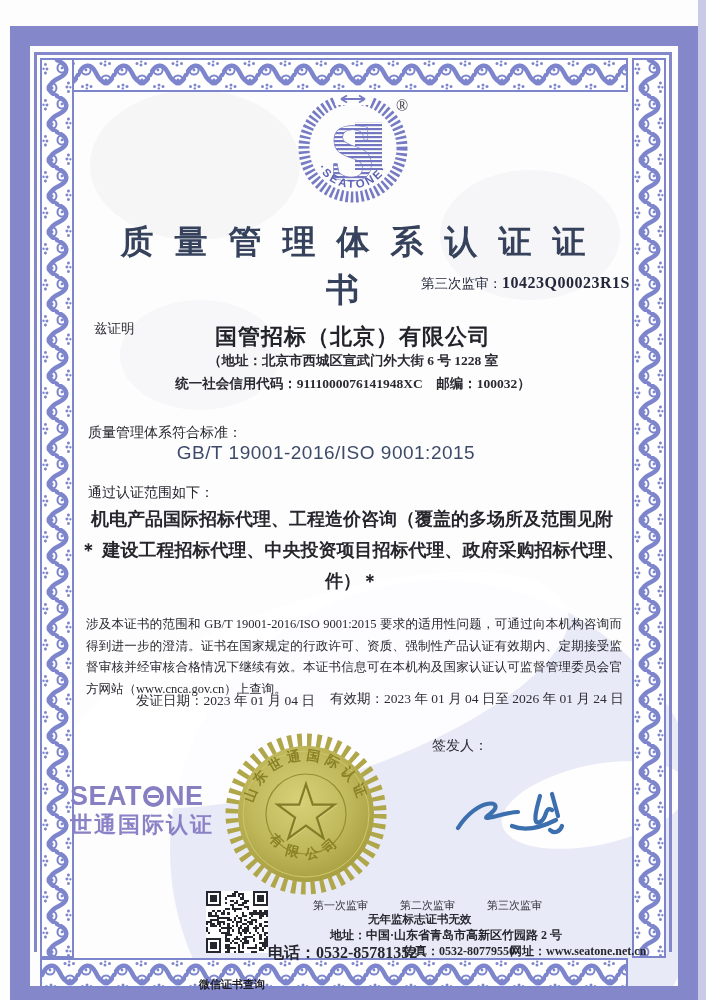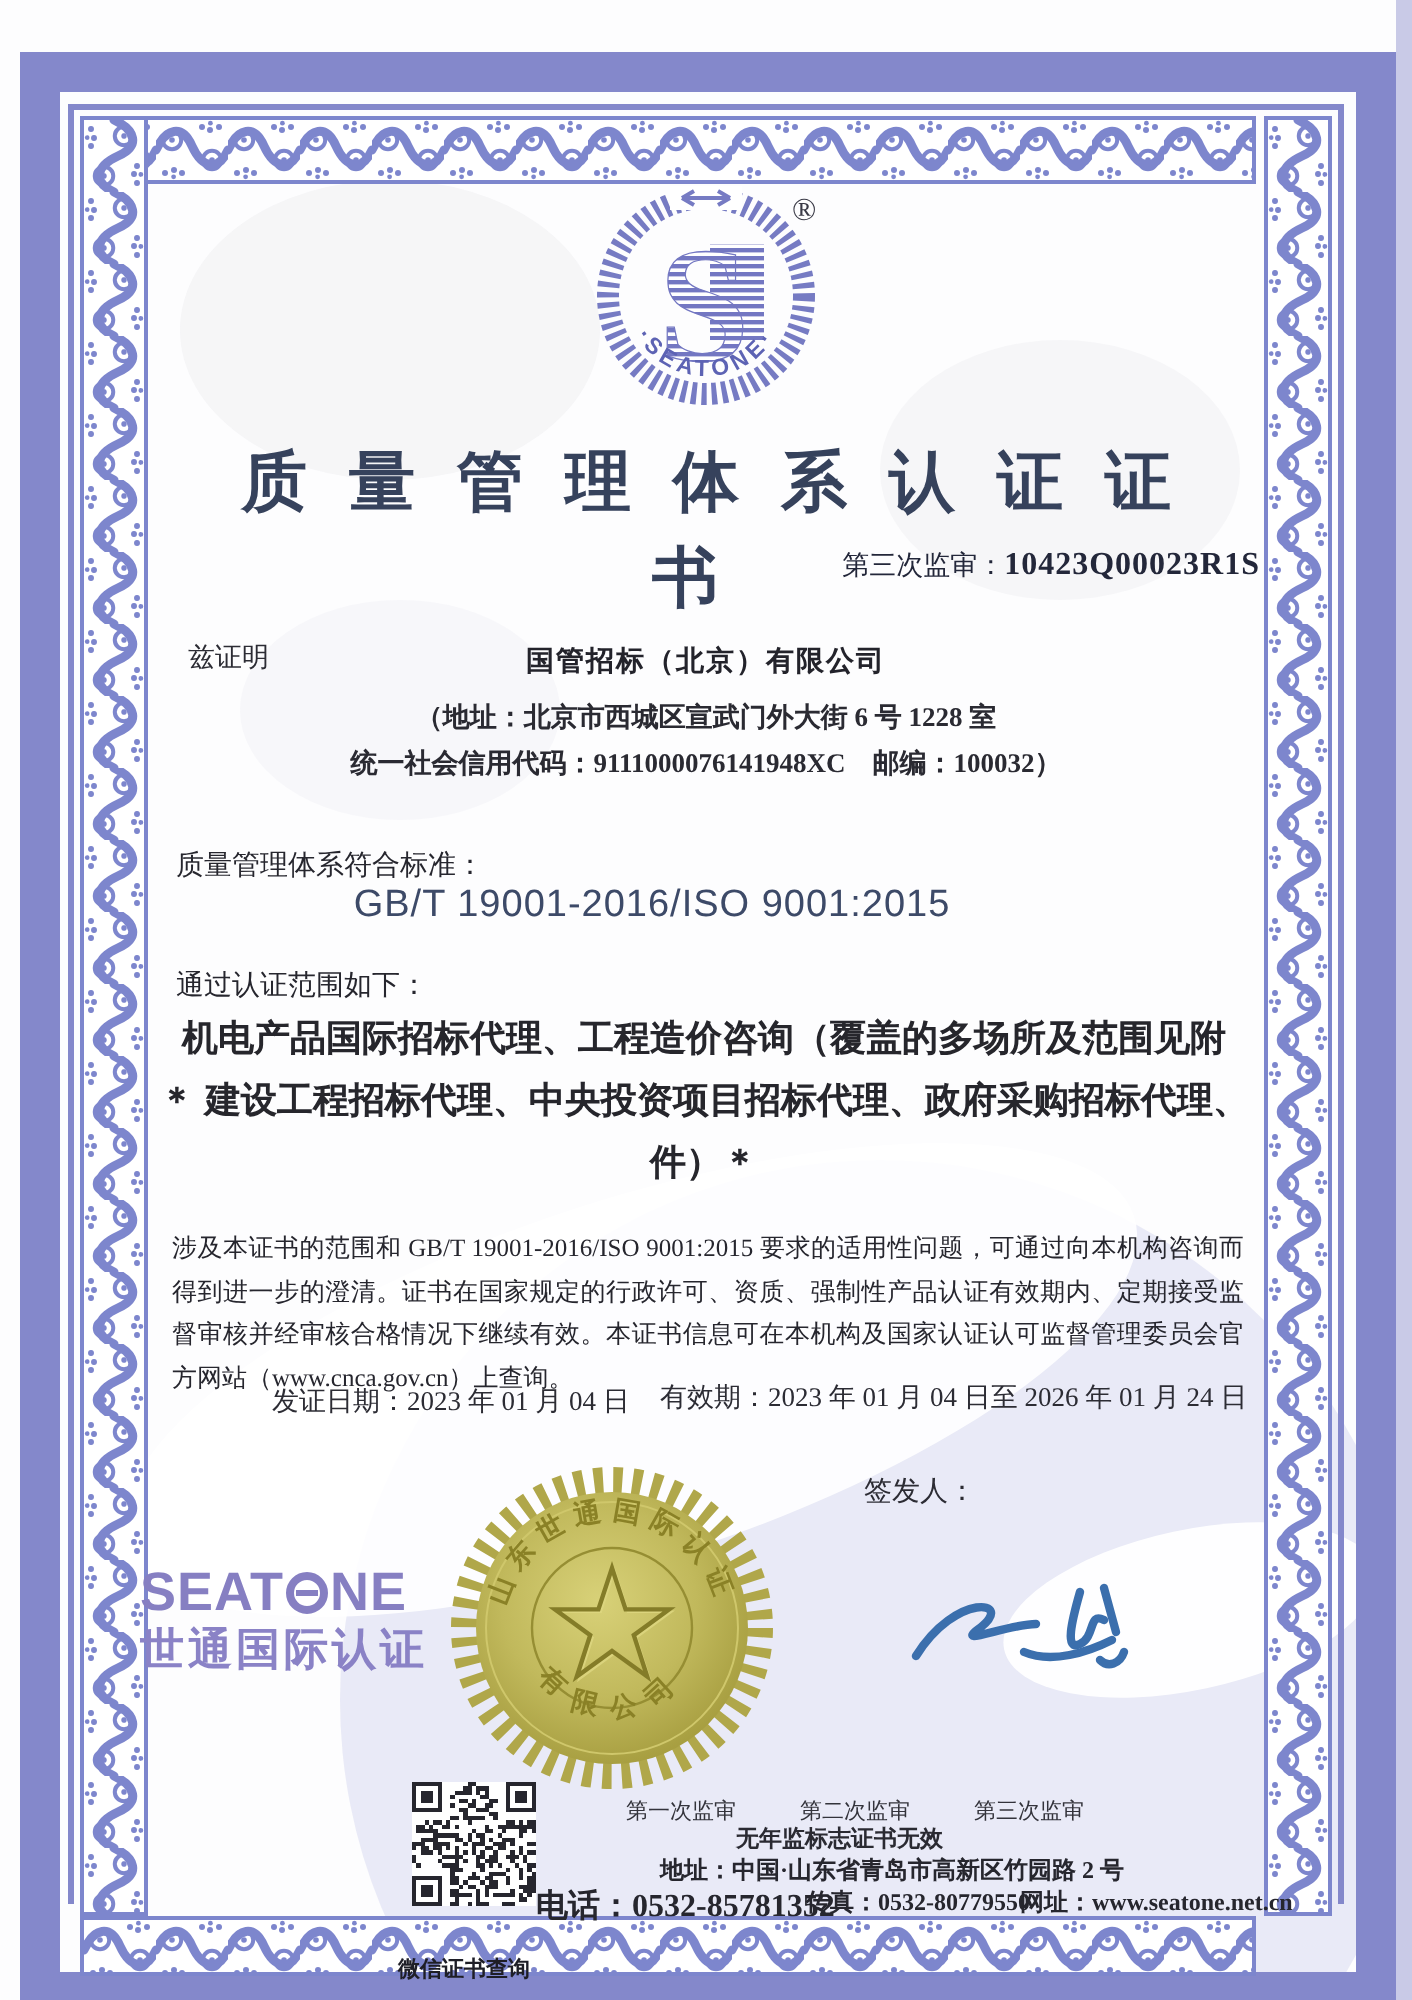--- a/index.html
+++ b/index.html
@@ -31,22 +31,22 @@
   .cert{position:absolute;inset:0;z-index:2;}
   .abs{position:absolute;}
   .emblem{left:295px;top:92px;}
   .regmark{left:396px;top:97px;font-size:16px;color:#3a3a46;font-family:"Liberation Serif",serif;}
   .title{left:76px;top:218px;width:554px;text-align:center;font-size:33px;font-weight:bold;
          color:#36425c;letter-spacing:21px;text-indent:21px;line-height:48px;}
   .certno{left:330px;top:274px;width:300px;text-align:right;font-size:13.5px;color:#23273a;}
   .certno b{font-size:16px;letter-spacing:.5px;}
   .certify{left:94px;top:320px;font-size:13.5px;}
   .company-block{left:76px;top:322px;width:554px;text-align:center;}
-  .company{font-size:14px;font-weight:600;letter-spacing:1px;color:#23232b;}
-  .addr1{margin-top:10px;font-size:13.5px;font-weight:600;color:#2a2a32;}
+  .company{font-size:22px;font-weight:600;letter-spacing:1px;color:#23232b;}
+  .addr1{margin-top:0;font-size:13.5px;font-weight:600;color:#2a2a32;}
   .addr2{margin-top:5px;font-size:13.5px;font-weight:600;color:#2a2a32;}
   .label{font-size:14px;color:#26262e;}
   .std-label{left:88px;top:424px;}
   .standard{left:76px;top:442px;width:500px;text-align:center;
             font-family:"Liberation Sans",sans-serif;font-size:19px;color:#3d4a68;letter-spacing:.5px;}
   .scope-label{left:88px;top:484px;}
   .scope{left:78px;top:504px;width:548px;text-align:center;
          font-family:"Liberation Sans",sans-serif;font-weight:bold;font-size:18px;
          color:#26262c;line-height:31px;}
   .fineprint{left:86px;top:614px;width:536px;font-size:12.5px;line-height:21.5px;

